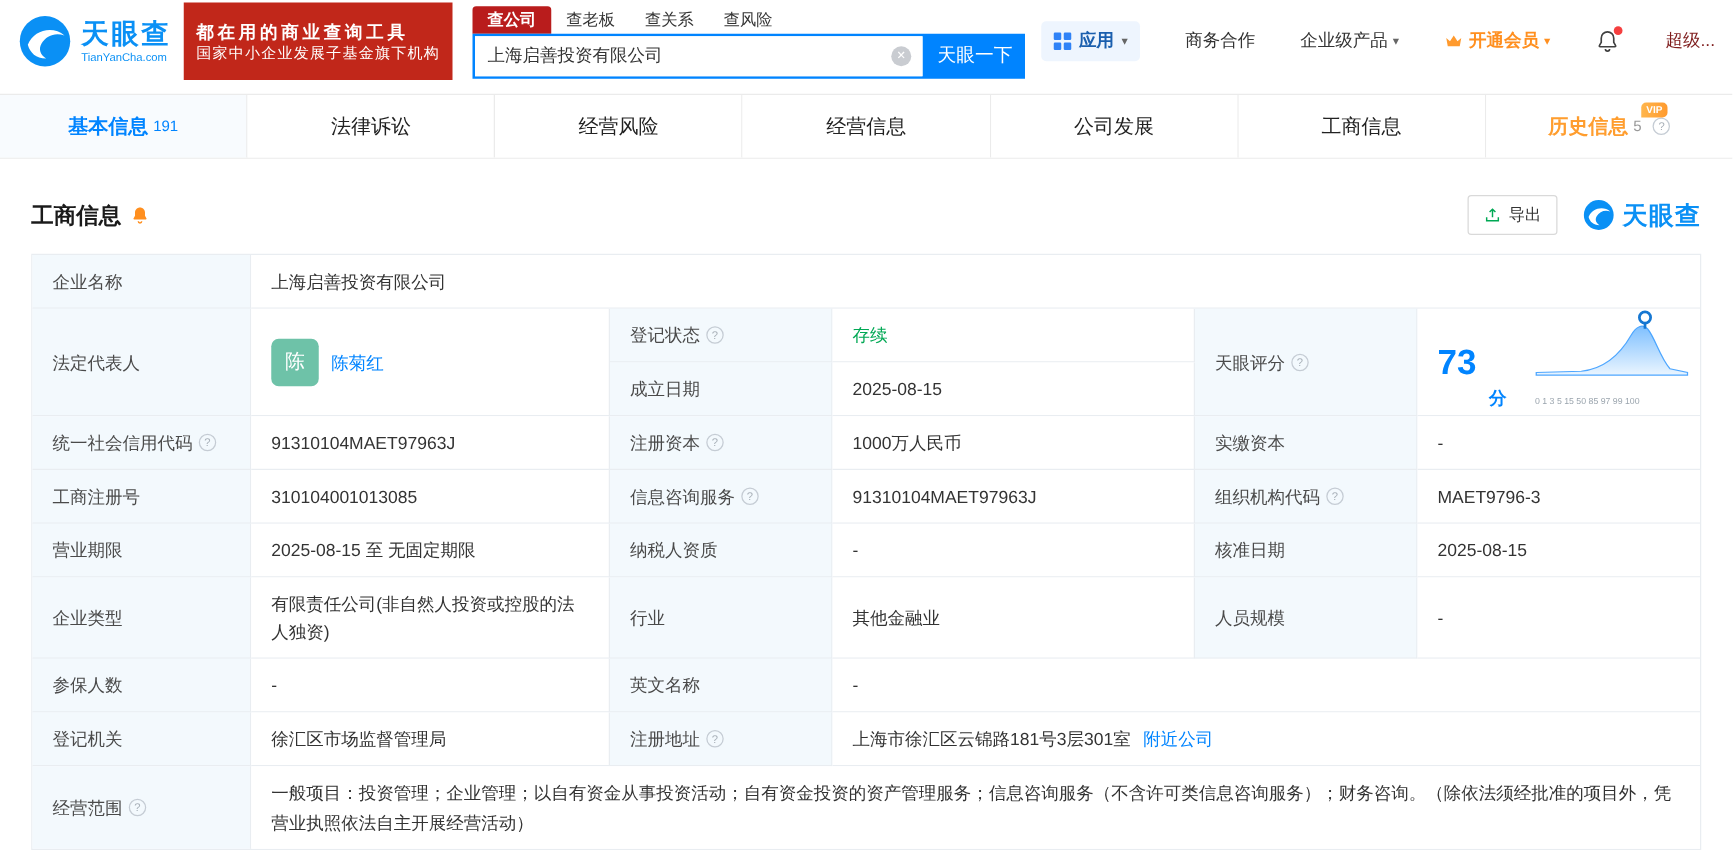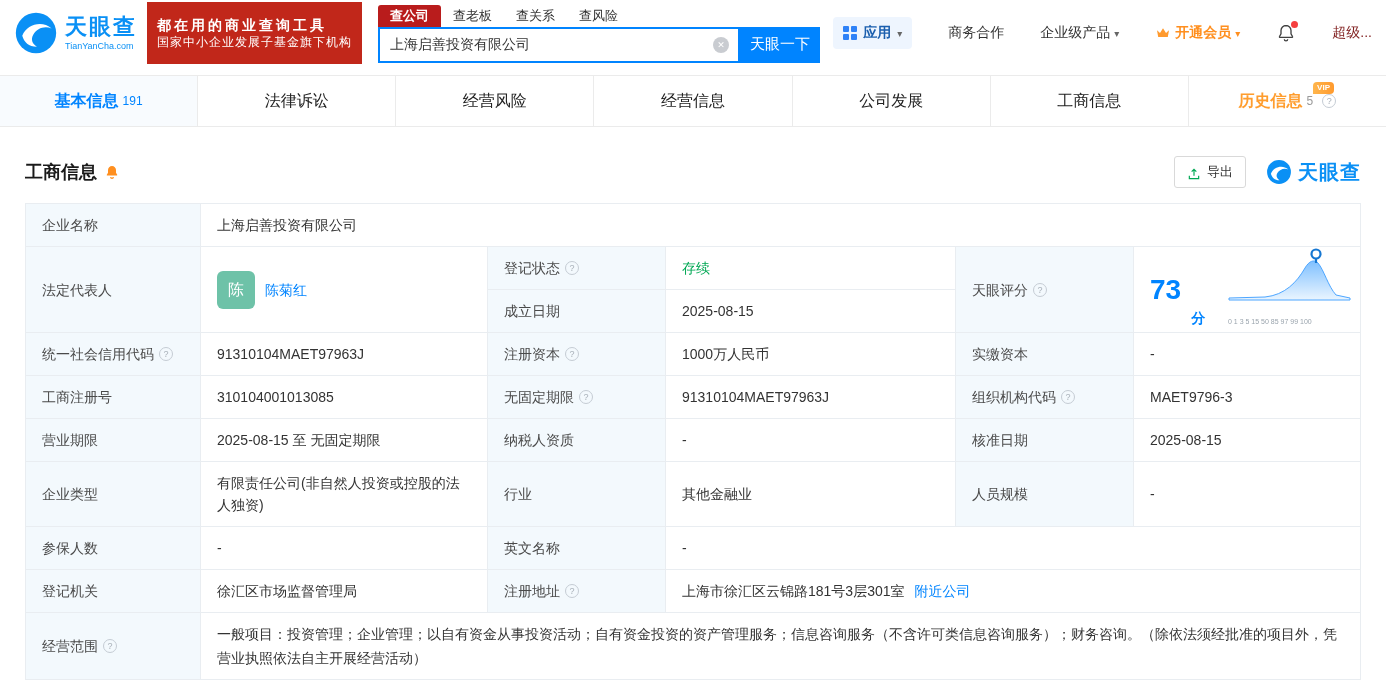--- a/index.html
+++ b/index.html
@@ -51,21 +51,21 @@
   .vip-badge{position:absolute;top:6px;right:52px;background:linear-gradient(90deg,#ffb64d,#ff9a2e);
     color:#fff;font-size:8px;font-weight:bold;line-height:1;padding:2px 4px;border-radius:4px 4px 4px 0}
   .q{width:14px;height:14px;border:1px solid #c5ccd4;border-radius:50%;color:#a8b0b8;font-size:9px;
     display:inline-flex;align-items:center;justify-content:center;margin-left:5px;flex:none;cursor:pointer;font-weight:normal}
   
   .content{padding:0 25px}
   .section-head{display:flex;align-items:center;margin-top:29px;margin-bottom:15px}
   .section-title{font-size:18px;font-weight:bold;color:#1a1a1a}
   .sub-bell{margin-left:7px;cursor:pointer;display:flex}
   .head-right{margin-left:auto;display:flex;align-items:center;gap:20px}
-  .export-btn{display:flex;align-items:flex-end;gap:6px;border:1px solid #d9d9d9;border-radius:3px;
+  .export-btn{display:flex;align-items:center;gap:6px;border:1px solid #d9d9d9;border-radius:3px;
     padding:6px 12px;font-size:13px;background:#fff;cursor:pointer;color:#333;font-family:inherit}
   .brand{display:flex;align-items:center;gap:6px;font-size:20px;font-weight:bold;color:#0a90f5;letter-spacing:1px}
   .brand .logo-mark{width:26px;height:26px}
   
   .itable{border:1px solid #e9edf1;width:1336px}
   .trow{display:flex}
   .cell{border-right:1px solid #e9edf1;border-bottom:1px solid #e9edf1;display:flex;align-items:center;
     padding:0 16px;font-size:14px;line-height:22px}
   .trow > .cell:last-child{border-right:none}
   .trow:last-child > .cell{border-bottom:none}
@@ -280,21 +280,21 @@
       </div>
       <div class="cell value wv2">1000万人民币</div>
       <div class="cell label wl3">实缴资本</div>
       <div class="cell value grow">-</div>
     </div>
 
     <div class="trow h43">
       <div class="cell label wl1">工商注册号</div>
       <div class="cell value wv1">310104001013085</div>
       <div class="cell label wl2">
-        <span>无固定期限</span>
+        <span>信息咨询服务</span>
         <span class="q">?</span>
       </div>
       <div class="cell value wv2">91310104MAET97963J</div>
       <div class="cell label wl3">
         <span>组织机构代码</span>
         <span class="q">?</span>
       </div>
       <div class="cell value grow">MAET9796-3</div>
     </div>
 

